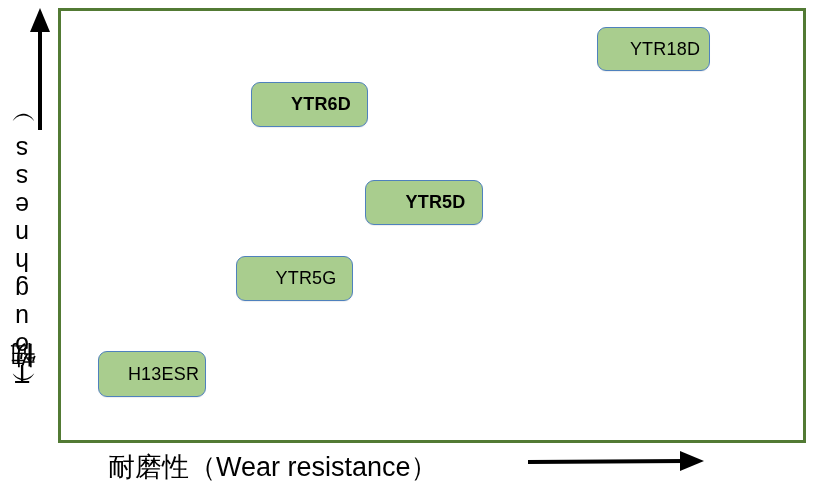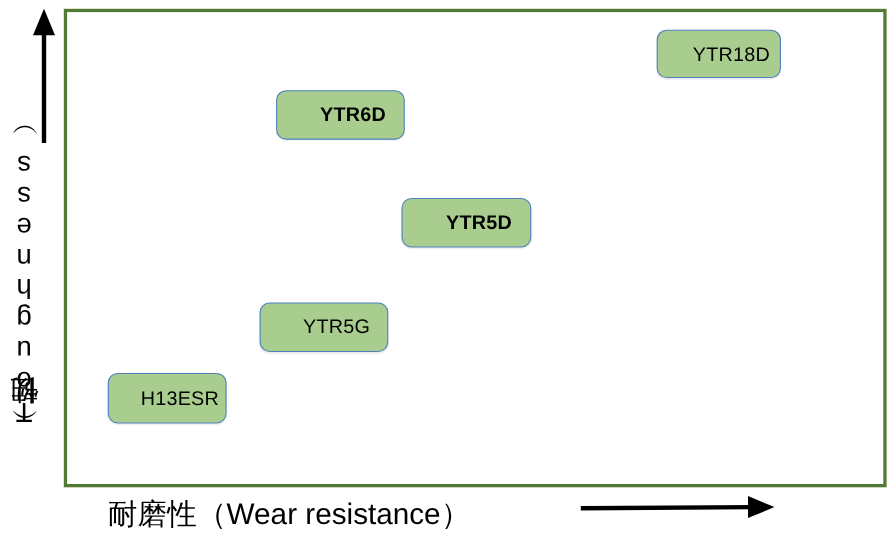--- a/index.html
+++ b/index.html
@@ -61,21 +61,21 @@
     text-orientation: upright;
     transform: rotate(180deg);
     font-size: 25px;
     line-height: 1.05;
     color: #000000;
     white-space: nowrap;
     letter-spacing: 0px;
   }
   .axis-title-x {
     position: absolute;
-    left: 98px;
+    left: 108px;
     top: 446px;
     height: 42px;
     display: flex;
     align-items: center;
     font-size: 27px;
     color: #000000;
     white-space: nowrap;
   }
 
   
@@ -129,21 +129,21 @@
   </div>
 
   <div class="grade-box" style="left:251px; top:82px; width:117px; height:45px;font-weight:bold;">
     <span>YTR6D</span>
   </div>
 
   <div class="grade-box" style="left:365px; top:180px; width:118px; height:45px;font-weight:bold;">
     <span>YTR5D</span>
   </div>
 
-  <div class="grade-box" style="left:236px; top:256px; width:117px; height:45px;margin-top:19px;">
+  <div class="grade-box" style="left:236px; top:256px; width:117px; height:45px;">
     <span>YTR5G</span>
   </div>
 
-  <div class="grade-box" style="left:98px; top:339px; width:108px; height:46px;">
+  <div class="grade-box" style="left:98px; top:351px; width:108px; height:46px;">
     <span>H13ESR</span>
   </div>
 
 </div>
 
 </body></html>

